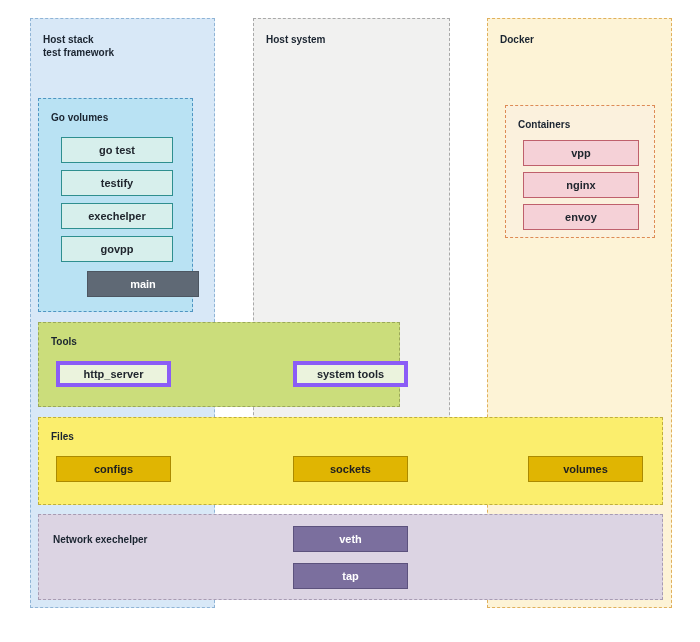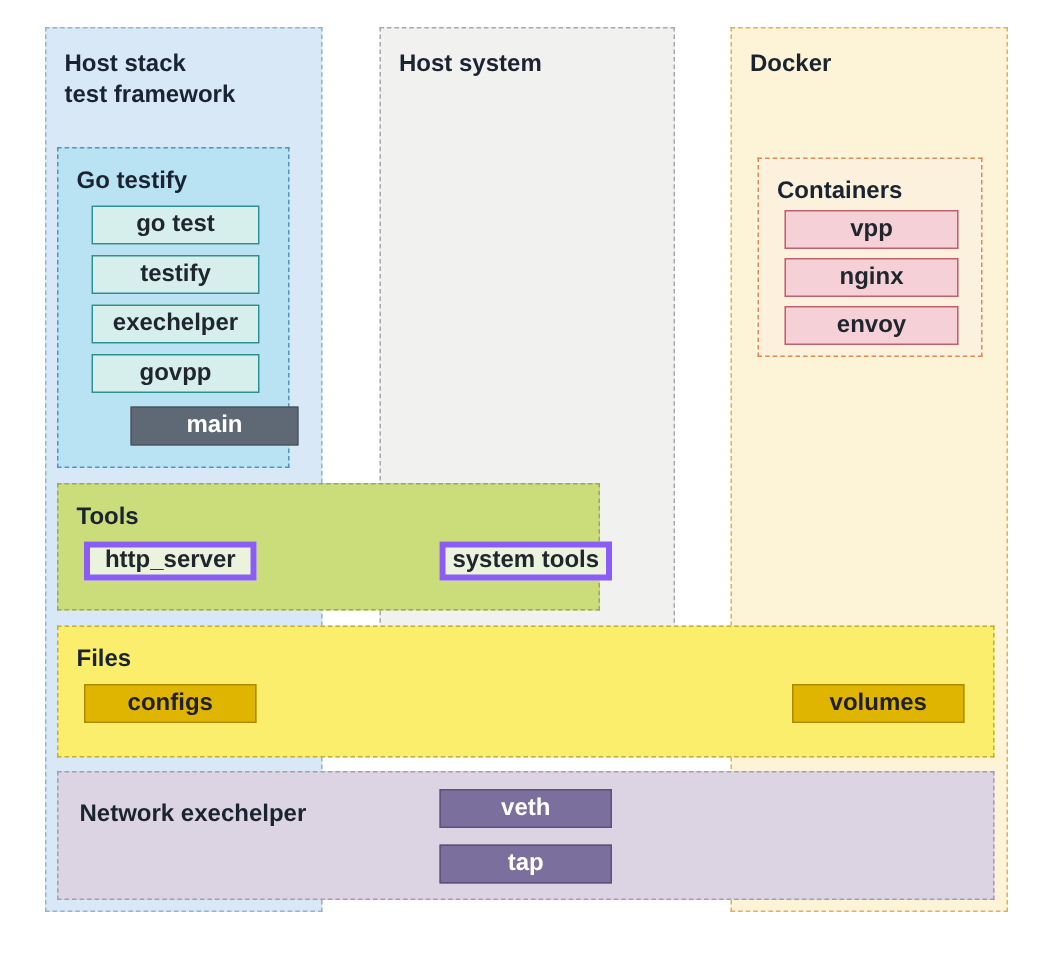--- a/index.html
+++ b/index.html
@@ -24,21 +24,21 @@
   .panel {
     border: 1px dashed #a9a9a9;
     z-index: 1;
   }
   #panel-host-stack   { left: 30px;  top: 18px; width: 185px; height: 590px; background: #d8e8f7; border-color: #8fb4d6; }
   #panel-host-system  { left: 253px; top: 18px; width: 197px; height: 482px; background: #f1f1f0; border-color: #a9a9a9; }
   #panel-docker       { left: 487px; top: 18px; width: 185px; height: 590px; background: #fdf3d6; border-color: #e0b05c; }
 
   .panel-title, .group-title, .band-title {
     position: absolute;
-    font-size: 16px;
+    font-size: 10px;
     font-weight: bold;
     color: #1a2430;
     line-height: 1.3;
     white-space: nowrap;
   }
   .panel-title { left: 12px; top: 14px; }
   .group-title, .band-title { left: 12px; top: 12px; }
 
   .group, .band { z-index: 2; }
 
@@ -66,21 +66,21 @@
     left: 38px; top: 514px; width: 625px; height: 86px;
     background: #dcd4e3;
     border: 1px dashed #a79bb3;
   }
   #band-network .band-title { left: 14px; top: 18px; }
 
   .item {
     display: flex;
     align-items: center;
     justify-content: center;
-    font-size: 16px;
+    font-size: 11px;
     font-weight: bold;
     color: #20262e;
     width: 115px;
     height: 26px;
   }
   .go-item {
     left: 22px; width: 112px;
     background: #d7efec;
     border: 1px solid #2e8f8f;
   }
@@ -125,21 +125,21 @@
 
   <div class="panel" id="panel-host-system">
     <div class="panel-title">Host system</div>
   </div>
 
   <div class="panel" id="panel-docker">
     <div class="panel-title">Docker</div>
   </div>
 
   <div class="group" id="group-go-modules">
-    <div class="group-title">Go testify</div>
+    <div class="group-title">Go volumes</div>
     <div class="item go-item" style="top:38px">go test</div>
     <div class="item go-item" style="top:71px">testify</div>
     <div class="item go-item" style="top:104px">exechelper</div>
     <div class="item go-item" style="top:137px">govpp</div>
     <div class="item main-item" style="top:172px">main</div>
   </div>
 
   <div class="group" id="group-containers">
     <div class="group-title">Containers</div>
     <div class="item container-item" style="top:34px">vpp</div>
@@ -149,20 +149,21 @@
 
   <div class="band" id="band-tools">
     <div class="band-title">Tools</div>
     <div class="item tools-item" style="left:17px;  top:38px">http_server</div>
     <div class="item tools-item" style="left:254px; top:38px">system tools</div>
   </div>
 
   <div class="band" id="band-files">
     <div class="band-title">Files</div>
     <div class="item files-item" style="left:17px;  top:38px">configs</div>
+    <div class="item files-item" style="left:254px; top:38px">sockets</div>
     <div class="item files-item" style="left:489px; top:38px">volumes</div>
   </div>
 
   <div class="band" id="band-network">
     <div class="band-title">Network exechelper</div>
     <div class="item network-item" style="left:254px; top:11px">veth</div>
     <div class="item network-item" style="left:254px; top:48px">tap</div>
   </div>
 
 </div>

